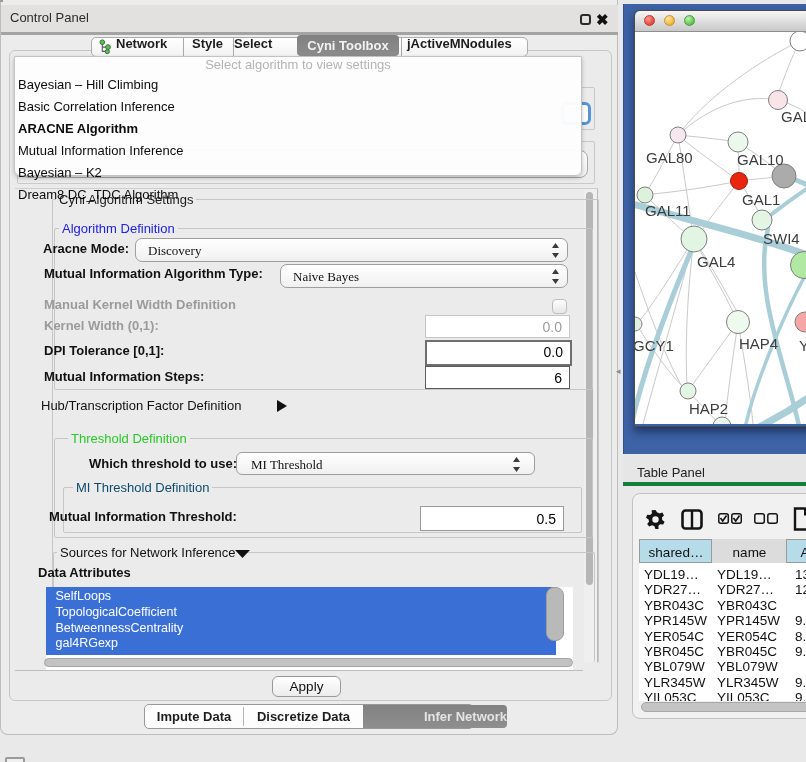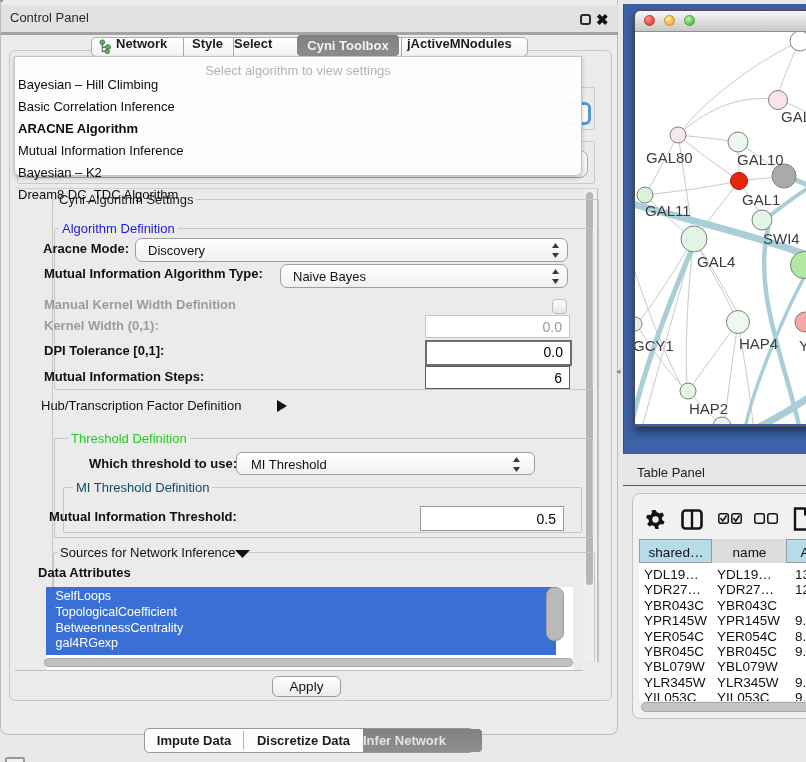--- a/index.html
+++ b/index.html
@@ -3,21 +3,21 @@
 <style>
 html,body{margin:0;padding:0;}
 body{width:806px;height:762px;position:relative;overflow:hidden;background:#e9e9e9;
   font-family:"Liberation Sans",sans-serif;-webkit-font-smoothing:antialiased;}
 .abs{position:absolute;}
 .b{font-weight:bold;}
 .gray{color:#9b9b9b;}
 .field{position:absolute;background:#fff;border:1px solid #a9a9a9;font-size:14px;}
 .field span{position:absolute;right:7px;top:3px;}
 .combo{position:absolute;background:linear-gradient(#ffffff,#f0f0f0);border:1px solid #9e9e9e;border-radius:7px;font-size:13px;box-sizing:border-box;}
-.combo .ct{position:absolute;left:12px;top:4px;color:#111;}
+.combo .ct{position:absolute;left:12px;top:4px;color:#111;font-family:Liberation Serif, serif;}
 .combo .ar{position:absolute;right:7px;top:3px;width:9px;height:17px;}
 .grp{position:absolute;border:1px solid #c6c6c6;border-radius:2px;box-sizing:border-box;margin-left:18px;}
 .grplbl{position:absolute;top:-8px;background:#ebebeb;padding:0 3px;font-size:13px;}
 .lbl{position:absolute;font-size:13px;font-weight:bold;color:#111;}
 .lbl.gray{color:#9b9b9b;}
 </style></head>
 <body>
 
 <div class="abs" style="left:0;top:0px;width:618px;height:735px;background:#ececec;border:1px solid #bdbdbd;border-top:none;border-radius:0 0 8px 8px;box-sizing:border-box;">
 
@@ -141,30 +141,30 @@
     <div class="abs" style="left:0;top:0;width:503px;height:68px;background:#3a70d5;color:#fff;font-size:12.5px;padding-left:7px;">
       <div style="padding:2px 0 0 2.5px;line-height:15.8px;">SelfLoops<br>TopologicalCoefficient<br>BetweennessCentrality<br>gal4RGexp</div>
     </div>
     <div class="abs" style="left:500px;top:0;width:18px;height:54px;background:#b9b9b9;border:1px solid #9e9e9e;border-radius:8px;box-sizing:border-box;"></div>
     <div class="abs" style="left:-2px;top:71px;width:529px;height:9px;background:#c2c2c2;border:1px solid #a5a5a5;border-radius:5px;box-sizing:border-box;"></div>
   </div>
   <div class="abs" style="left:14px;top:670px;width:568px;height:1px;background:#bdbdbd;"></div>
 
   <div class="abs" style="left:271px;top:676px;width:67px;height:19px;background:linear-gradient(#ffffff,#ececec);border:1px solid #9a9a9a;border-radius:6px;text-align:center;line-height:19px;font-size:13.5px;color:#111;">Apply</div>
 
-  <div class="abs" style="left:143px;top:704px;width:330px;height:25px;background:#fdfdfd;border:1px solid #989898;border-radius:5px;font-size:13px;font-weight:bold;color:#1d1d1d;box-sizing:border-box;margin-top:24px;">
+  <div class="abs" style="left:143px;top:704px;width:330px;height:25px;background:#fdfdfd;border:1px solid #989898;border-radius:5px;font-size:13px;font-weight:bold;color:#1d1d1d;box-sizing:border-box;">
     <div class="abs" style="left:0;top:0;width:98px;height:23px;text-align:center;line-height:23px;">Impute Data</div>
     <div class="abs" style="left:98px;top:2px;width:1px;height:19px;background:#b5b5b5;"></div>
     <div class="abs" style="left:99px;top:0;width:119px;height:23px;text-align:center;line-height:23px;">Discretize Data</div>
-    <div class="abs" style="left:218px;top:0;width:119px;height:23px;background:linear-gradient(#828282,#8e8e8e);border-radius:0 4px 4px 0;color:#e4e4e4;text-align:left;line-height:23px;">Infer Network</div>
+    <div class="abs" style="left:218px;top:0;width:96px;height:23px;background:linear-gradient(#828282,#8e8e8e);border-radius:0 4px 4px 0;color:#e4e4e4;text-align:right;line-height:23px;padding-left:48px;">Infer Network</div>
   </div>
 </div>
 
 <div class="abs" style="left:14px;top:56px;width:566px;height:118px;background:rgba(253,253,253,0.97);border:1px solid #c2c2c2;border-radius:0 0 6px 6px;box-shadow:0 2px 4px rgba(0,0,0,0.22);z-index:30;">
-  <div style="text-align:center;font-size:13px;color:#b3b3b3;padding-top:6px;">Select algorithm to view settings</div>
+  <div style="text-align:center;font-size:13px;color:#b3b3b3;padding-top:0;">Select algorithm to view settings</div>
   <div class="abs" style="left:3px;top:17px;font-size:13px;color:#0c0c0c;line-height:22px;">
     Bayesian – Hill Climbing<br>
     Basic Correlation Inference<br>
     <span class="b">ARACNE Algorithm</span><br>
     Mutual Information Inference<br>
     Bayesian – K2<br>
     Dream8 DC_TDC Algorithm
   </div>
 </div>
 
@@ -243,21 +243,21 @@
         <text x="62" y="235">GAL4</text>
         <text x="-2" y="319">GCY1</text>
         <text x="104" y="317">HAP4</text>
         <text x="164" y="319">Y</text>
         <text x="54" y="382">HAP2</text>
       </g>
     </svg>
   </div>
 </div>
 
-<div class="abs" style="left:623px;top:454px;width:183px;height:32px;background:#e6e6e6;border-bottom:1px solid #15803d;box-sizing:border-box;">
+<div class="abs" style="left:623px;top:454px;width:183px;height:32px;background:#e6e6e6;border-bottom:4px solid #15803d;box-sizing:border-box;">
   <div class="abs" style="left:14px;top:11px;font-size:13px;color:#222;">Table Panel</div>
 </div>
 <div class="abs" style="left:632px;top:493px;width:190px;height:226px;background:#f1f1f1;border:1px solid #c2c2c2;border-radius:8px;box-sizing:border-box;">
 
   <svg class="abs" style="left:13px;top:16px;" width="19" height="19" viewBox="0 0 19 19">
     <path fill="#141414" d="M9.5 0 L11.2 2.6 A7.2 7.2 0 0 1 13.4 3.5 L16.4 2.6 L18 5.4 L15.9 7.6 A7.2 7.2 0 0 1 16.2 9.9 L18.6 11.7 L17.2 14.6 L14.1 14.2 A7.2 7.2 0 0 1 12.4 15.8 L12.6 18.9 L9.4 19 L8.3 16.1 A7.2 7.2 0 0 1 6 15.3 L3.2 16.6 L1.2 14.1 L3.1 11.6 A7.2 7.2 0 0 1 2.6 9.4 L0 7.8 L1.2 4.8 L4.3 5 A7.2 7.2 0 0 1 6 3.2 L5.6 0.2 Z M9.5 6.3 A3.2 3.2 0 1 0 9.5 12.7 A3.2 3.2 0 1 0 9.5 6.3 Z"></path>
   </svg>
   <svg class="abs" style="left:48px;top:15px;" width="22" height="21" viewBox="0 0 22 21">
     <rect x="1.5" y="1.5" width="19" height="18" rx="3" fill="none" stroke="#141414" stroke-width="2.6"></rect>
     <line x1="11" y1="2" x2="11" y2="19" stroke="#141414" stroke-width="2.4"></line>

